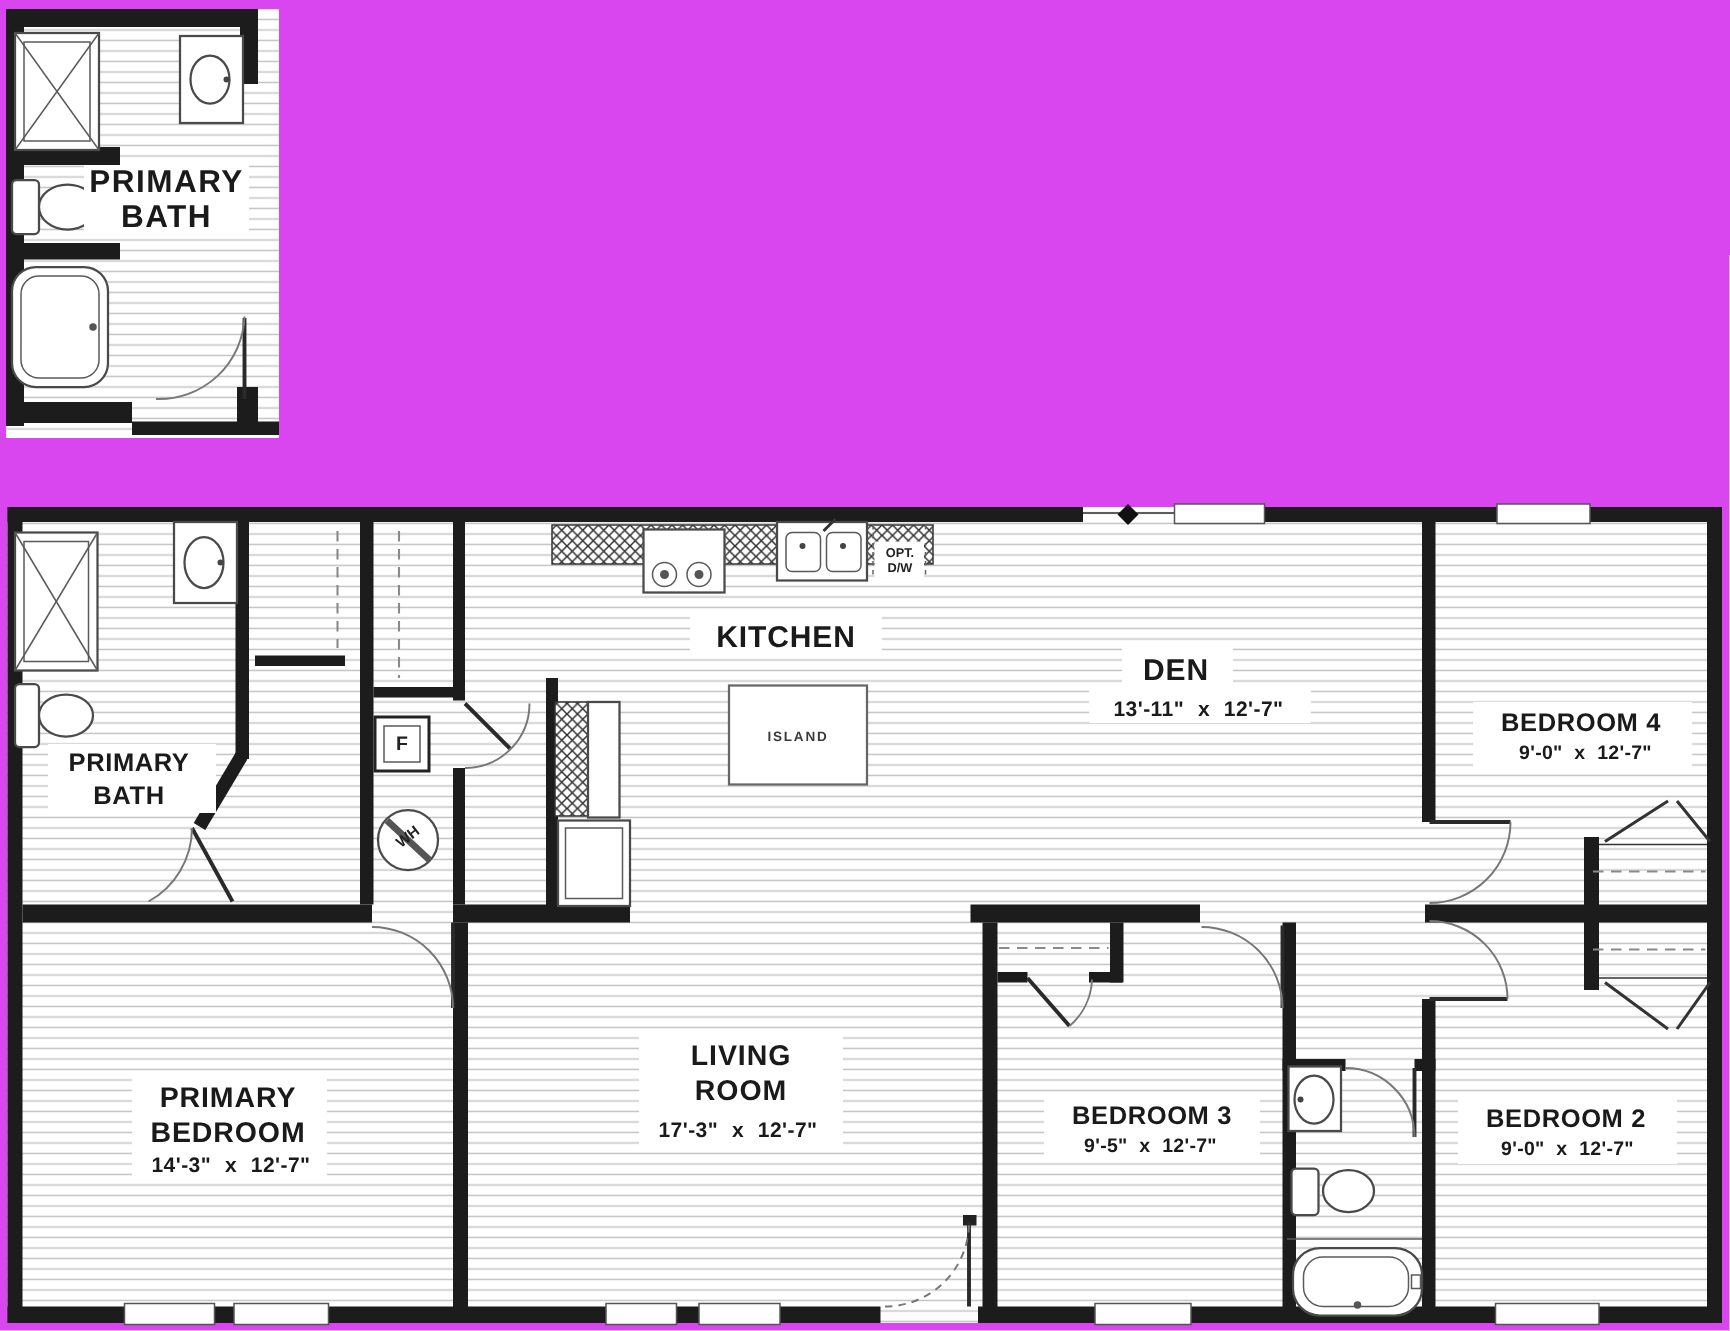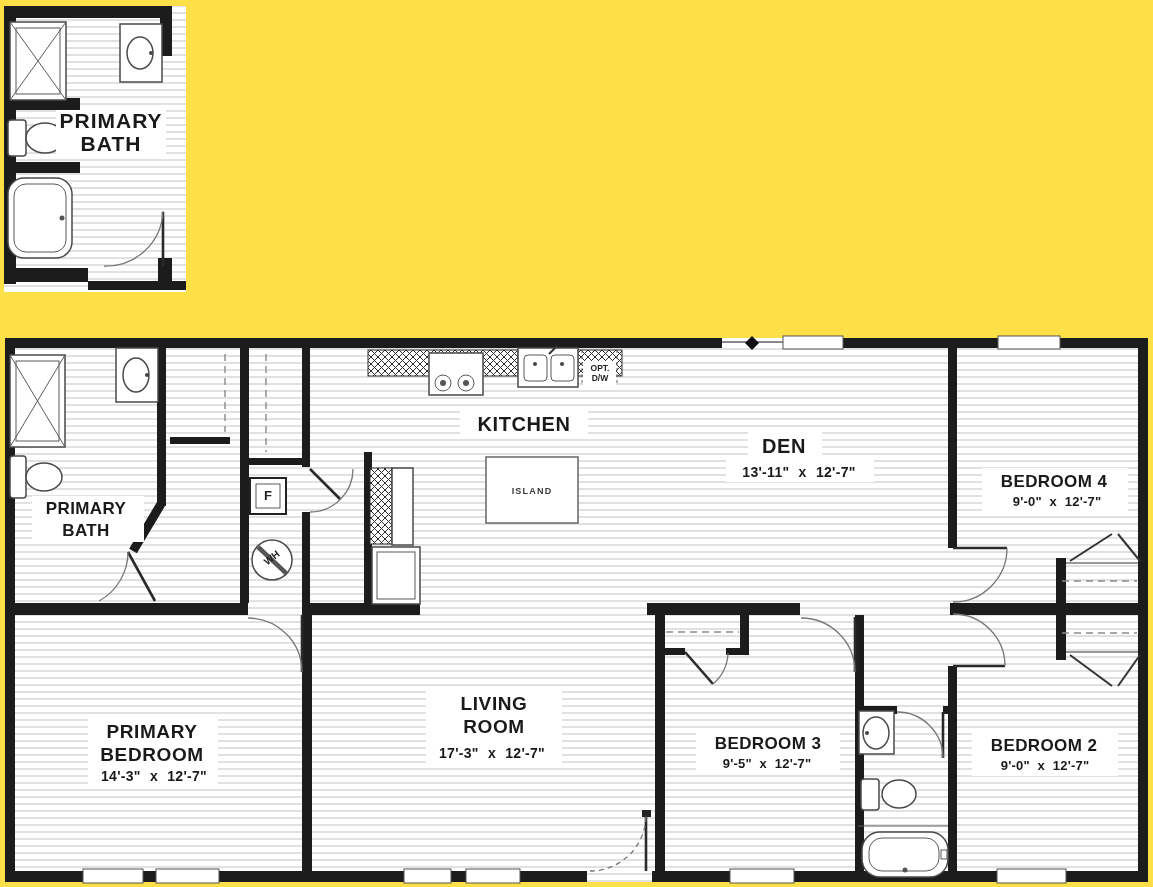--- a/index.html
+++ b/index.html
@@ -1,16 +1,16 @@
 <!DOCTYPE html>
 <html><head>
 <meta charset="utf-8">
 <style>
   html,body{margin:0;padding:0;background:#ffffff;}
-  #canvas{position:relative;width:1153px;height:887px;background:#fde047;overflow:hidden;
+  #canvas{position:relative;width:1153px;height:887px;background:#d946ef;overflow:hidden;
           font-family:"Liberation Sans",sans-serif;}
   svg text{font-family:"Liberation Sans",sans-serif;font-weight:bold;fill:#1a1a1a;text-anchor:middle;}
   .wall{fill:#1c1c1c;}
   .thinline{stroke:#333;stroke-width:1;fill:none;}
   .fx{fill:#ffffff;stroke:#4a4a4a;stroke-width:1.5;}
   .fx2{fill:none;stroke:#5a5a5a;stroke-width:1;}
   .pad{fill:#ffffff;}
   .win{fill:#ffffff;stroke:#555;stroke-width:1;}
   .arc{fill:none;stroke:#777;stroke-width:1.3;}
   .dasharc{fill:none;stroke:#777;stroke-width:1.3;stroke-dasharray:5 4;}

